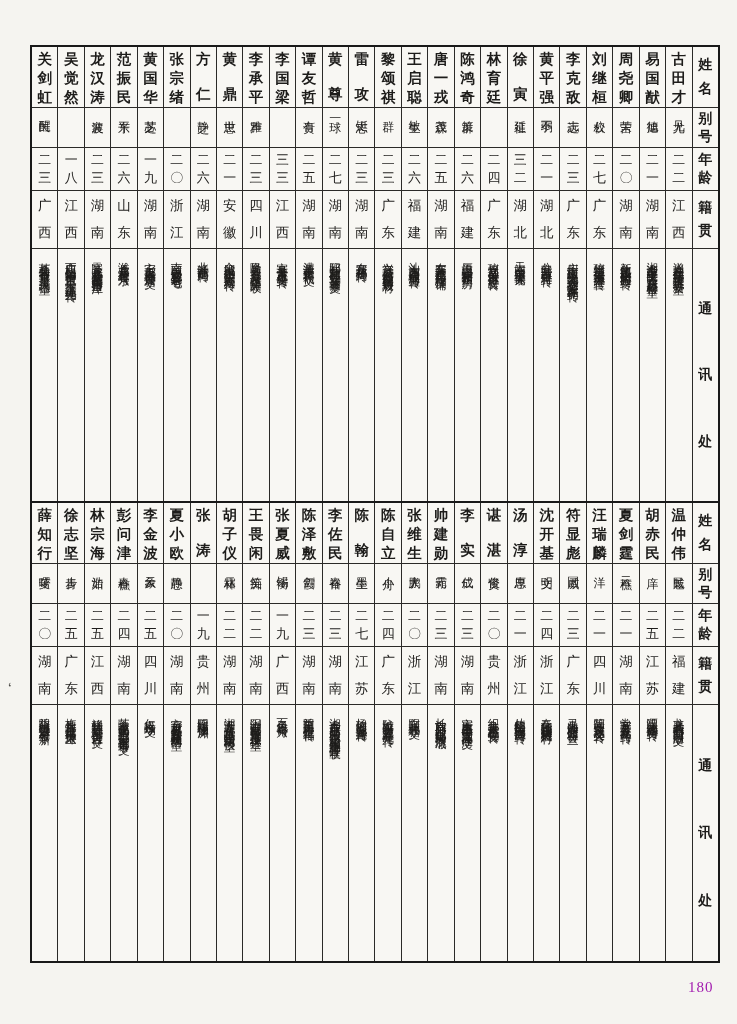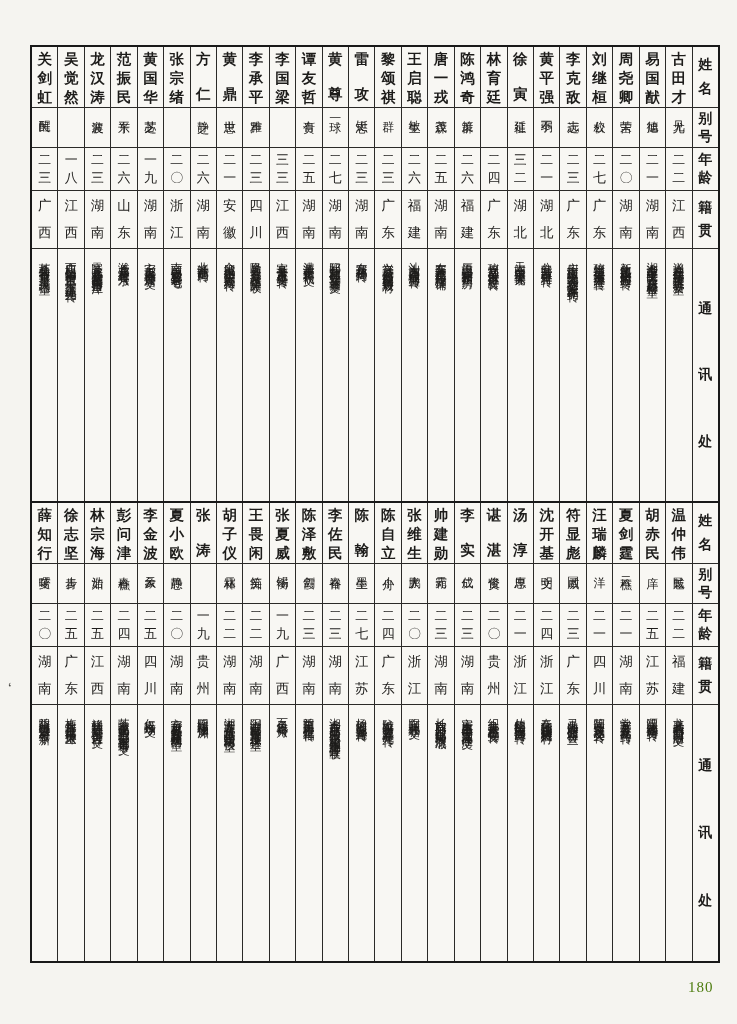--- a/index.html
+++ b/index.html
@@ -52,21 +52,21 @@
     padding-right:6px;
   }
 
   
   .col.head { background:#f8f7f3; }
   .col.head .cell { font-size:14px; font-weight:600; }
   .col.head .spread { justify-content:space-evenly; padding:2px 0; }
 
   .page-number {
     position:absolute; top:979px; left:688px;
-    font-size:15px; letter-spacing:1px; color:#4d7c0f;
+    font-size:15px; letter-spacing:1px; color:#a21caf;
   }
   .artifact {
     position:absolute; top:680px; left:8px;
     font-size:14px; color:#4a4945; transform:rotate(-12deg);
   }
 </style>
 </head>
 <body>
 
 <div>

